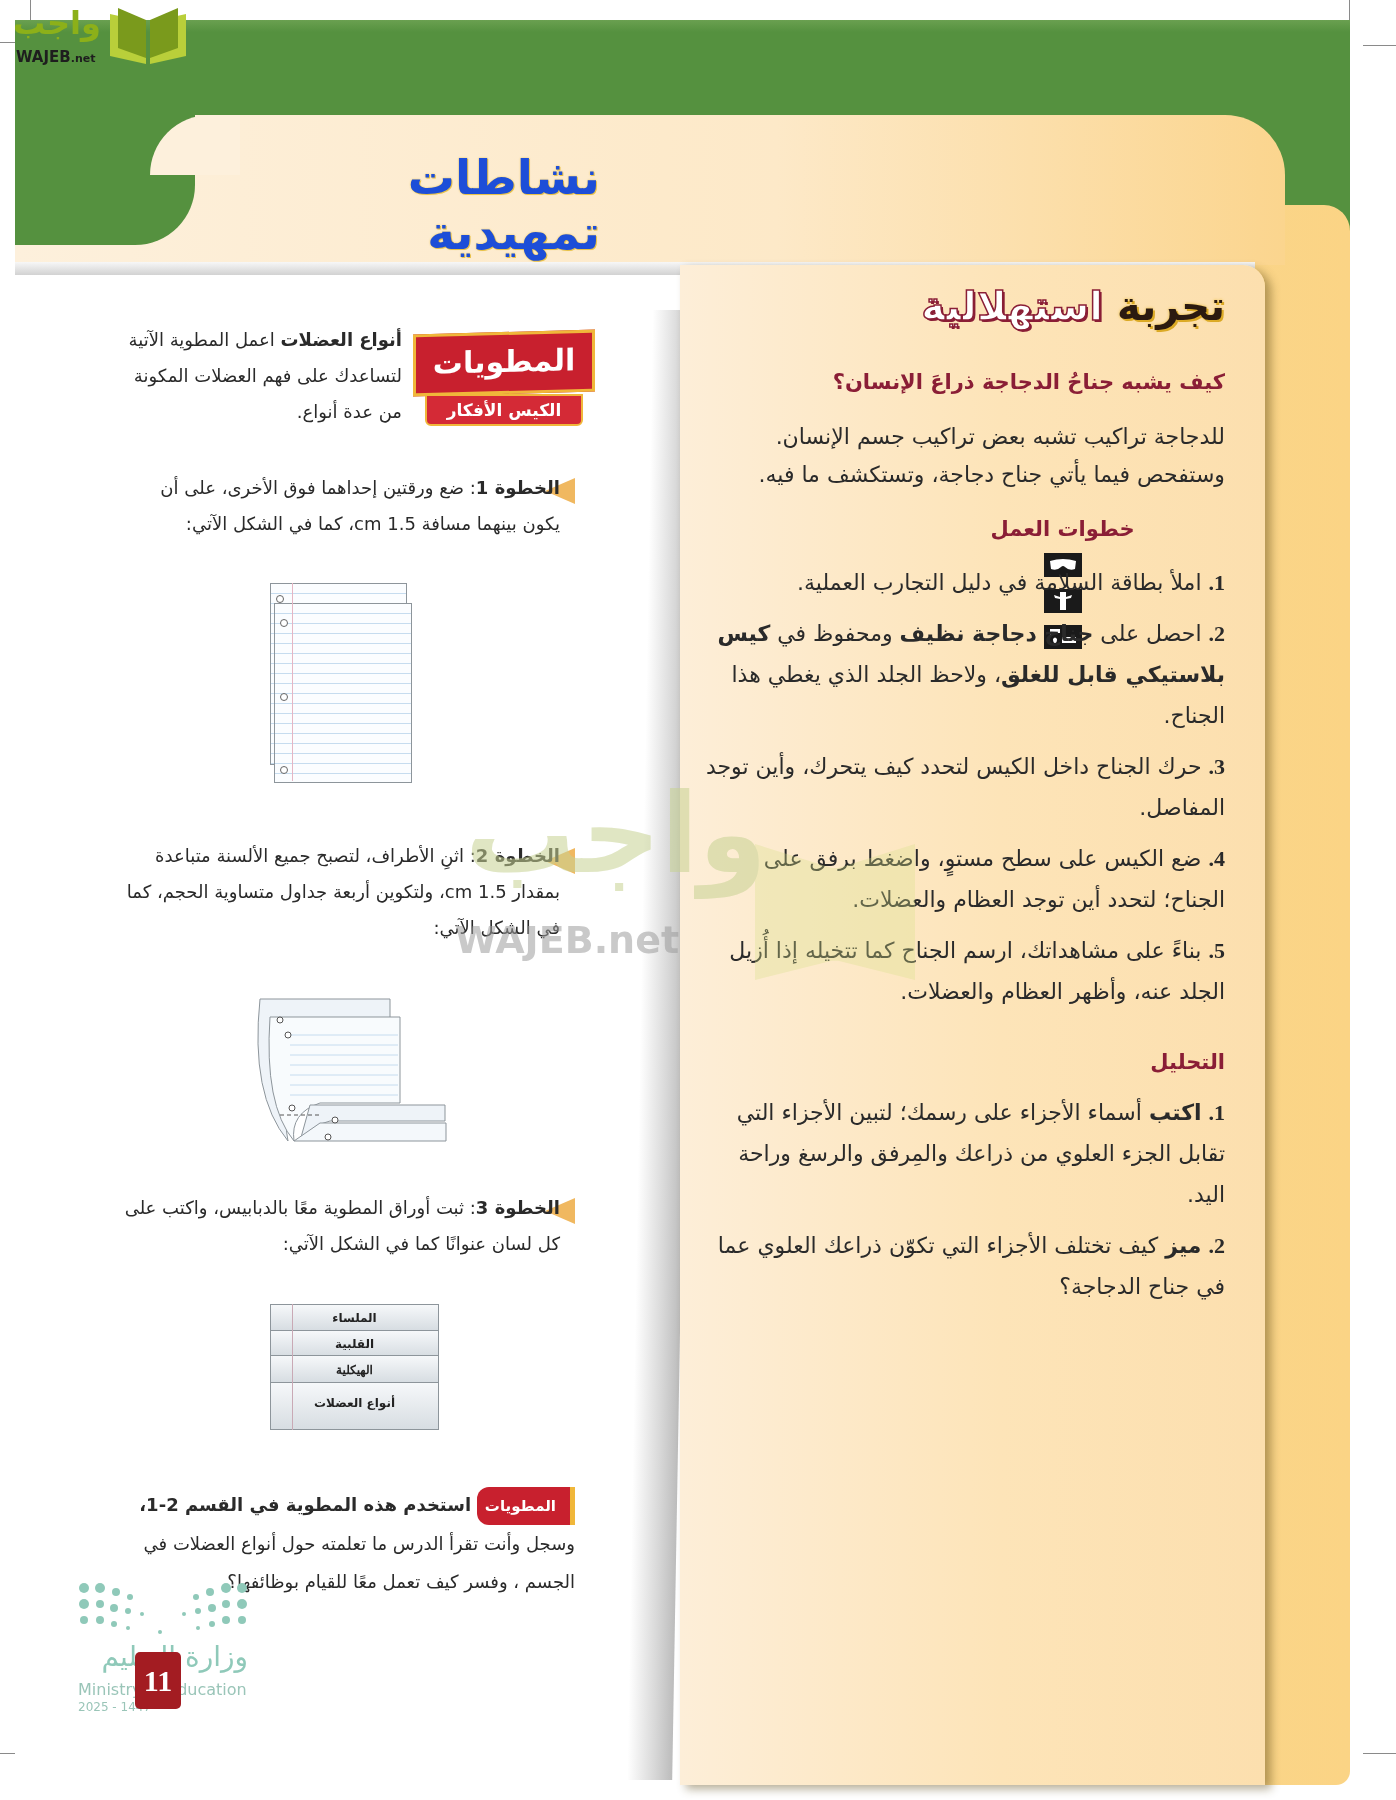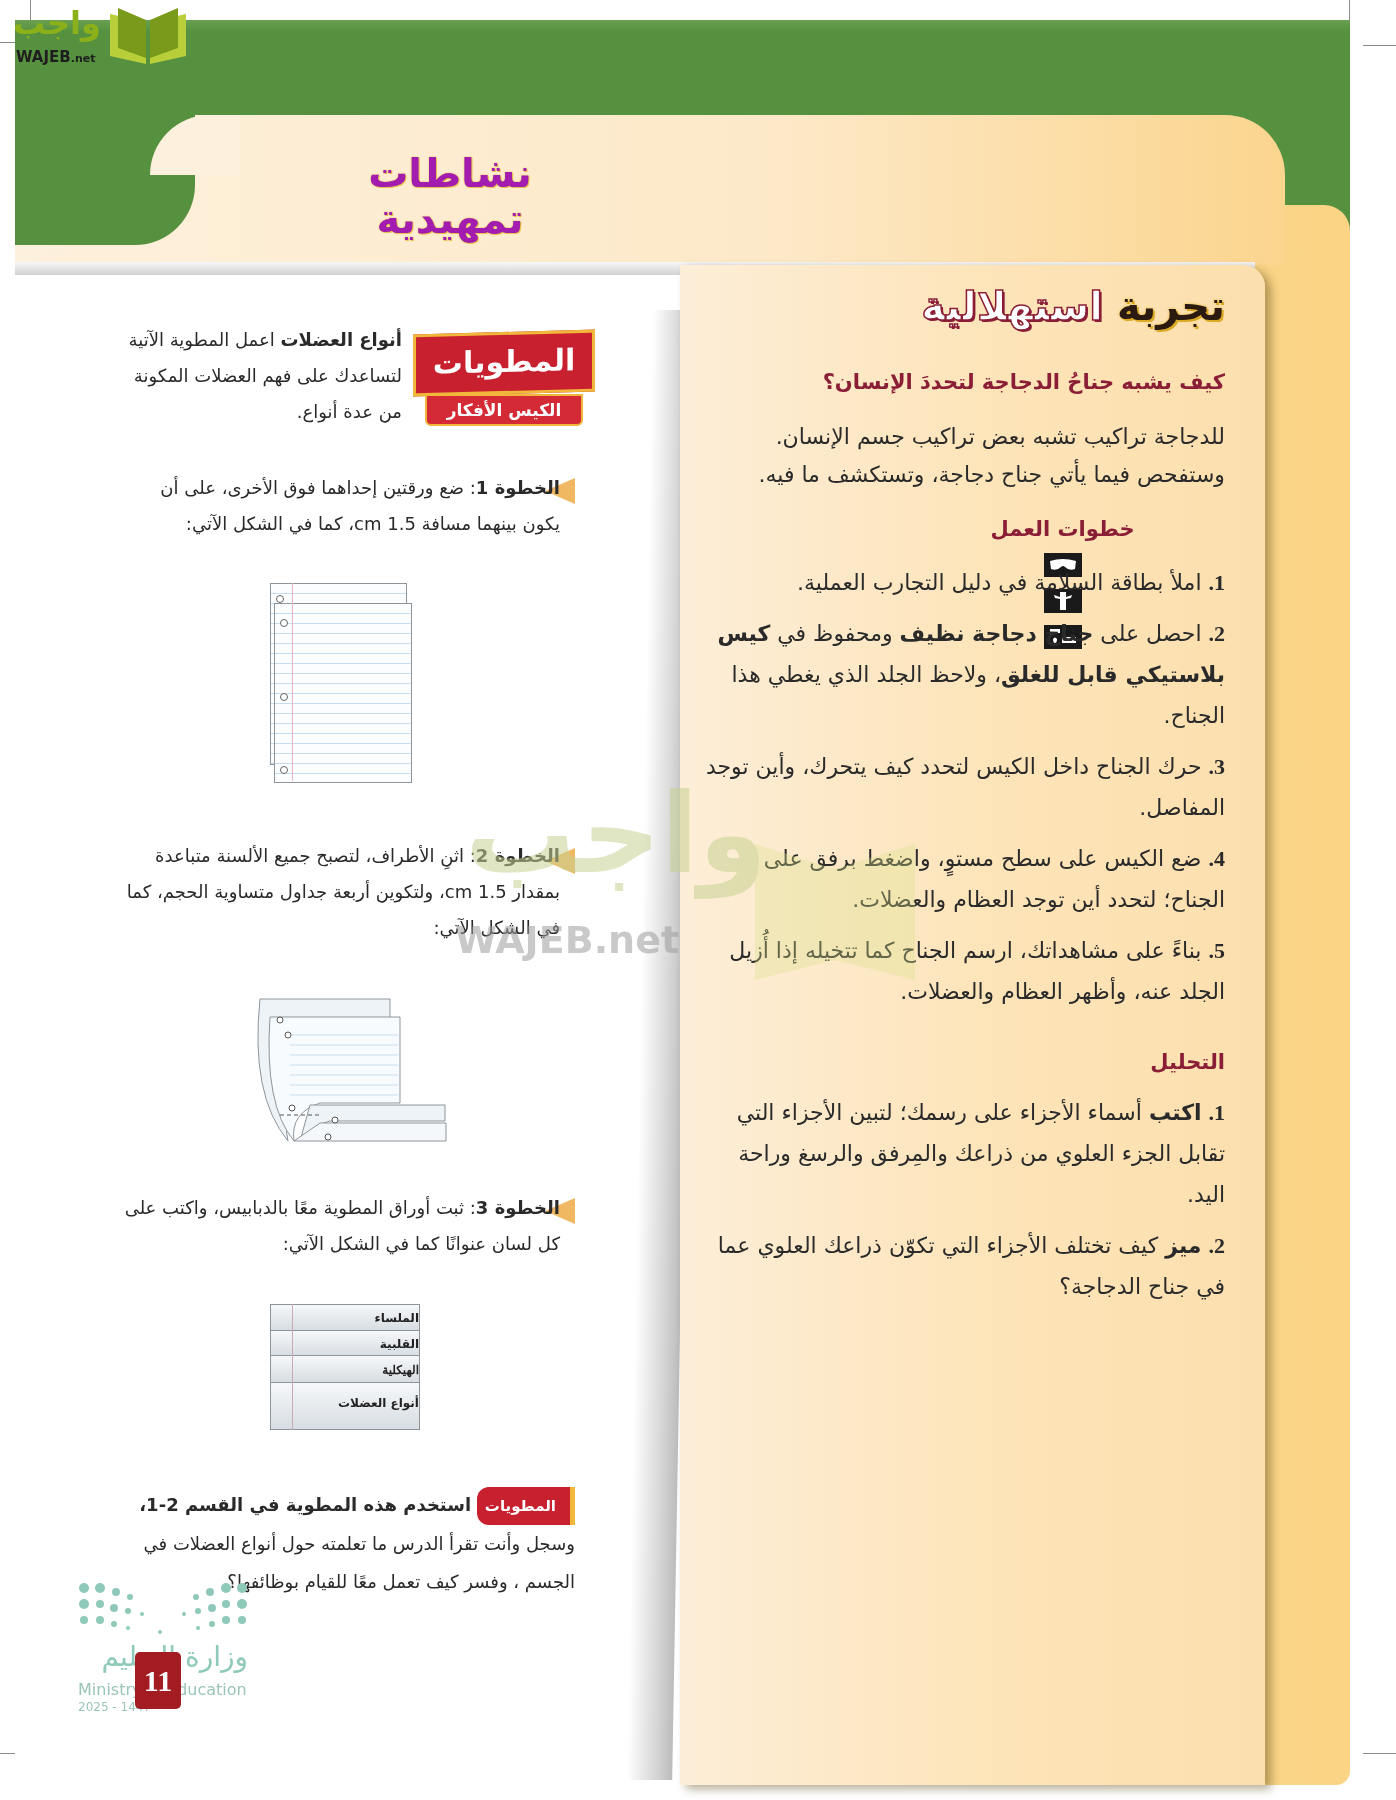--- a/index.html
+++ b/index.html
@@ -7,23 +7,23 @@
          font-family:"DejaVu Sans", sans-serif; }
   .green-bar { position:absolute; left:15px; top:20px; width:1335px; height:265px;
                background:linear-gradient(#6aa050 0px, #55913f 12px, #55913f 240px, #2e6a24 265px); }
   .header-tab { position:absolute; left:15px; top:115px; width:1270px; height:150px;
                 background:linear-gradient(90deg,#fdf0dc 0%,#fde9c8 60%,#fbd58e 100%);
                 border-radius:0 60px 0 0; }
   .header-notch { position:absolute; left:15px; top:115px; width:180px; height:130px;
                   background:#55913f; border-radius:0 0 60px 0; }
   .header-tab-curve { position:absolute; left:150px; top:115px; width:90px; height:60px;
                       background:#fdf0dc; border-radius:70px 0 0 0; }
-  .header-title { position:absolute; left:300px; top:150px; width:300px; text-align:center;
-                  font-family:"DejaVu Sans", sans-serif; font-weight:bold; font-size:40px;
-                  color:#a21caf; text-shadow:0 0 2px #e8c24a, 1px 1px 0 #e8c24a; direction:rtl; }
+  .header-title { position:absolute; left:300px; top:150px; width:300px; text-align:right;
+                  font-family:"DejaVu Sans", sans-serif; font-weight:bold; font-size:47px;
+                  color:#1d4ed8; text-shadow:0 0 2px #e8c24a, 1px 1px 0 #e8c24a; direction:rtl; }
   .tan-backing { position:absolute; left:700px; top:205px; width:650px; height:1580px;
                  background:linear-gradient(90deg,#f6d898,#fbd485); border-radius:0 26px 14px 0; }
   .white-card { position:absolute; left:15px; top:262px; width:1240px; height:14px;
                 background:linear-gradient(#f7f7f7,#cfcfcf); }
   .left-card { position:absolute; left:15px; top:275px; width:665px; height:1525px; background:#ffffff; }
   .left-paper-edge { position:absolute; left:640px; top:310px; width:45px; height:1470px;
                      background:linear-gradient(90deg,#ffffff,#d8d8d8 60%, #bcbcbc); transform:skewX(-1deg); }
   .right-card { position:absolute; left:680px; top:265px; width:585px; height:1520px;
                 background:linear-gradient(90deg,#fdeed8 0%,#fde4b8 55%,#fcdfae 100%);
                 border-radius:0 22px 0 0; box-shadow:6px 4px 10px rgba(90,70,20,.45); }
@@ -57,23 +57,23 @@
             font-weight:bold; font-size:17px; text-align:center; line-height:28px; direction:rtl; }
   .lefttext { font-size:18px; line-height:36px; color:#2a2a2a; }
   .f-intro { left:120px; top:322px; width:282px; }
   .step-text { left:120px; width:440px; }
   .arrow { position:absolute; width:0; height:0; border-top:13px solid transparent;
            border-bottom:13px solid transparent; border-right:30px solid #f0b860; }
   .illust { position:absolute; }
   .sheet { position:absolute; background:repeating-linear-gradient(#fbfdff 0 9px,#c6dcef 9px 10px);
            border:1.5px solid #8d959b; }
   .hole { position:absolute; width:6px; height:6px; border:1.3px solid #666; border-radius:50%; background:#fff; }
-  .tab { position:absolute; left:270px; width:150px; background:linear-gradient(#f6f8fa,#d7dde2);
+  .tab { position:absolute; left:270px; width:169px; background:linear-gradient(#f6f8fa,#d7dde2);
          border:1.5px solid #8d959b; box-sizing:border-box; font-size:12px; font-weight:bold; color:#222;
-         direction:rtl; }
+         text-align:center; direction:rtl; }
   .use-badge { display:inline-block; background:#c8202e; color:#fff; font-weight:bold; font-size:15px;
                padding:0 14px 0 8px; border-radius:12px 0 0 12px; border-right:5px solid #f0b73a; }
   .use-text { left:120px; top:1486px; width:455px; font-size:18px; line-height:38px; color:#2a2a2a; }
   .moe { position:absolute; left:78px; top:1580px; width:170px; }
   .moe-dots { position:absolute; left:0; top:0; width:170px; height:60px; }
   .moe-ar { position:absolute; left:0; top:60px; width:170px; text-align:right; direction:rtl; font-size:28px; color:#8fc9b9; }
   .moe-en { position:absolute; left:0; top:100px; font-size:16px; color:#9ac5b8; }
   .moe-year { position:absolute; left:0; top:120px; font-size:12px; color:#9ac5b8; }
   .page-num { position:absolute; left:135px; top:1652px; width:46px; height:57px; background:#a31c22;
               border-radius:5px; color:#fff; font-family:"Liberation Serif", serif; font-weight:bold;
@@ -120,21 +120,21 @@
     <polygon points="78,8 42,16 42,58 78,50" fill="#b9cf3a"></polygon>
     <polygon points="10,2 38,14 38,52 10,42" fill="#7a9a1c"></polygon>
     <polygon points="70,2 42,14 42,52 70,42" fill="#7a9a1c"></polygon>
   </svg>
 </div>
 
 <div class="rtl exp-title">
   <span class="t1">تجربة</span>
   <span class="t2">استهلالية</span>
 </div>
-<div class="rtl question">كيف يشبه جناحُ الدجاجة لتحددَ الإنسان؟</div>
+<div class="rtl question">كيف يشبه جناحُ الدجاجة ذراعَ الإنسان؟</div>
 <div class="rtl intro">للدجاجة تراكيب تشبه بعض تراكيب جسم الإنسان. وستفحص فيما يأتي جناح دجاجة، وتستكشف ما فيه.</div>
 
 <div class="rtl steps-head">
   <span>خطوات العمل</span>
   <span class="safety">
     <svg width="30" height="14" viewBox="0 0 30 14">
         <path d="M2 3 Q15 -1 28 3 L27 11 Q21 13 17 9 Q15 7 13 9 Q9 13 3 11 Z" fill="#fff"></path>
       </svg>
   </span>
   <span class="safety">

